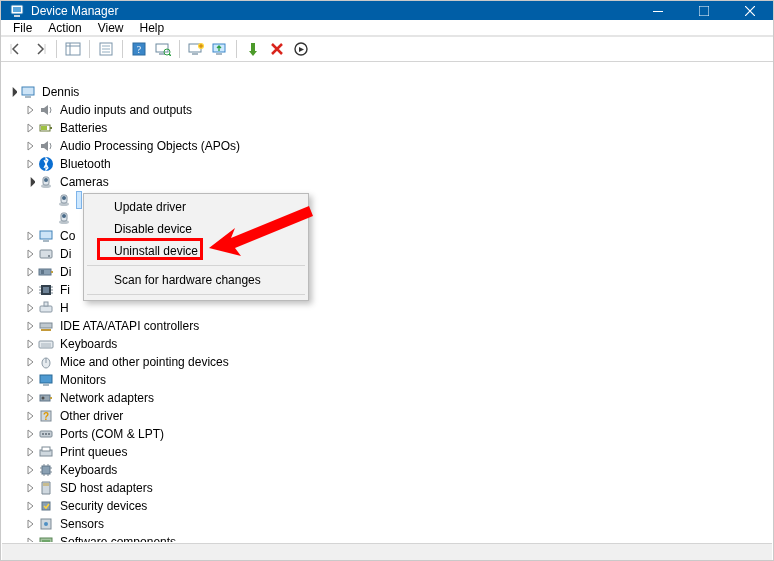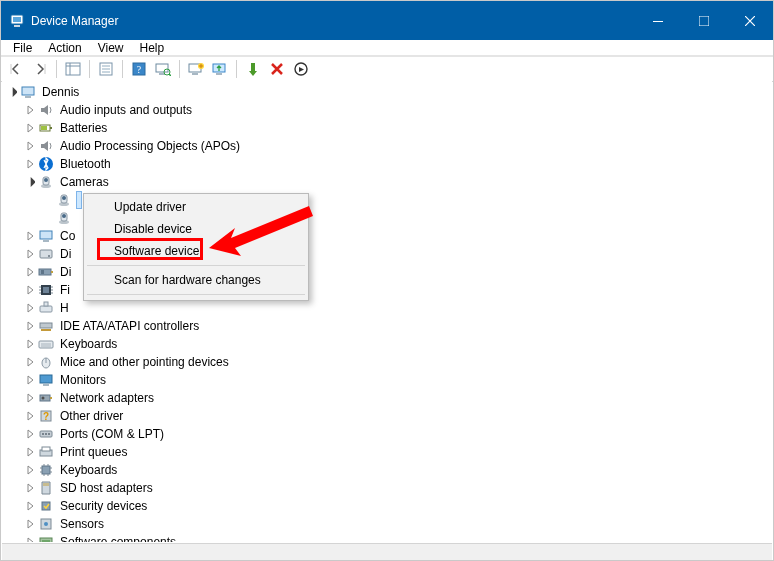--- a/index.html
+++ b/index.html
@@ -10,21 +10,21 @@
     font-size:12px;
     border:1px solid #c9c9c9;
     background:#fff;
     color:#000;
     position:relative;
     overflow:hidden;
   }
 
   
   .titlebar {
-    height:39px;
+    height:19px;
     background:#005ea6;
     color:#fff;
     display:flex;
     align-items:center;
     padding-left:8px;
   }
   .titlebar .app-icon { width:16px; height:16px; margin-right:6px; }
   .titlebar .title { flex:1; font-size:12px; }
   .wbtns { display:flex; height:100%; }
   .wbtn {
@@ -682,21 +682,21 @@
             </div>
           </div>
         </div>
     </div>
   </div>
 </div>
 
 <div class="ctxmenu" id="ctxmenu" style="left:82px; top:192px; width:226px;">
     <div class="ctxitem">Update driver</div>
     <div class="ctxitem">Disable device</div>
-    <div class="ctxitem">Software device</div>
+    <div class="ctxitem">Uninstall device</div>
     <div class="ctxsep"></div>
     <div class="ctxitem">Scan for hardware changes</div>
     <div class="ctxsep"></div>
   </div>
 
 <div class="redbox" style="left:96px; top:237px; width:106px; height:22px;"></div>
 
 <svg class="arrow" style="left:200px; top:195px;" width="120" height="70">
   <defs></defs>
   <polygon points="8,52 34,32 30,42 108,10 112,20 34,52 40,60" fill="#ff0000"></polygon>

